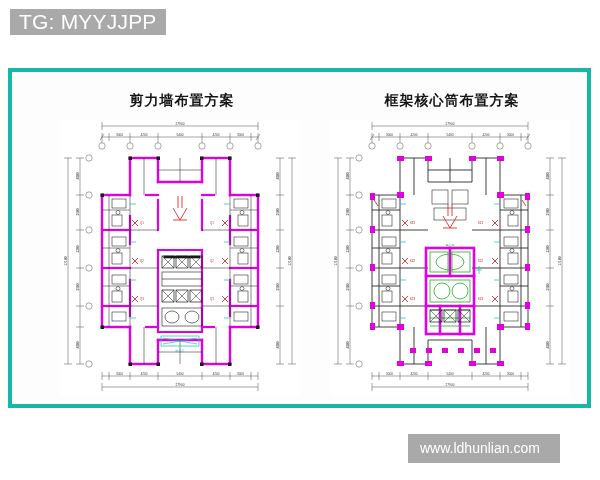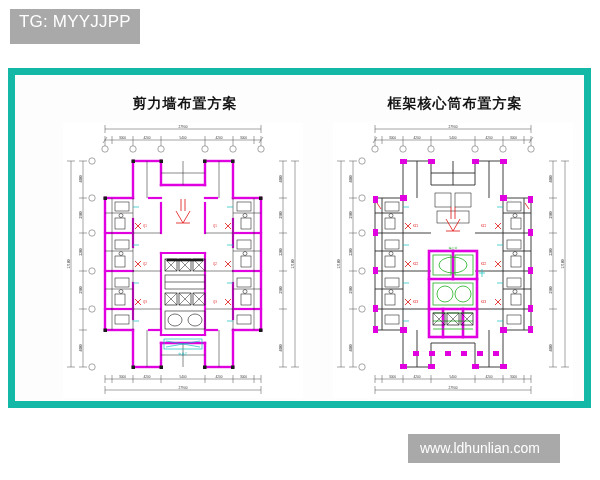--- a/index.html
+++ b/index.html
@@ -15,23 +15,23 @@
     font-family: "Liberation Sans", sans-serif;
   }
 
   
   #tg-badge {
     position: absolute;
     left: 10px;
     top: 9px;
     background: #a9a9a9;
     color: #ffffff;
-    font-size: 17px;
+    font-size: 21px;
     line-height: 21px;
-    padding: 2px 9px 12px 9px;
+    padding: 2px 9px 3px 9px;
     letter-spacing: 0.2px;
     font-family: "Liberation Sans", sans-serif;
     white-space: nowrap;
     text-align: center;
   }
 
   
   #site-badge {
     position: absolute;
     left: 408px;
@@ -46,21 +46,21 @@
   }
 
   
   #panel {
     position: absolute;
     left: 8px;
     top: 68px;
     width: 583px;
     height: 340px;
     background: #fdfdfd;
-    border: 7px solid #14b8a6;
+    border: 4px solid #14b8a6;
     box-sizing: border-box;
     overflow: hidden;
   }
 
   
   .scheme-title {
     position: absolute;
     top: 20px;
     font-family: "DejaVu Sans", "Liberation Sans", sans-serif;
     font-size: 14px;

